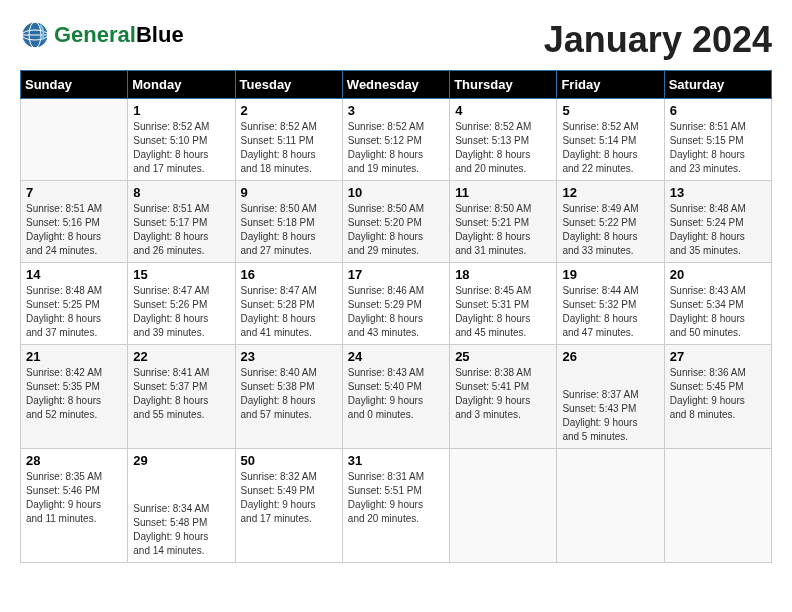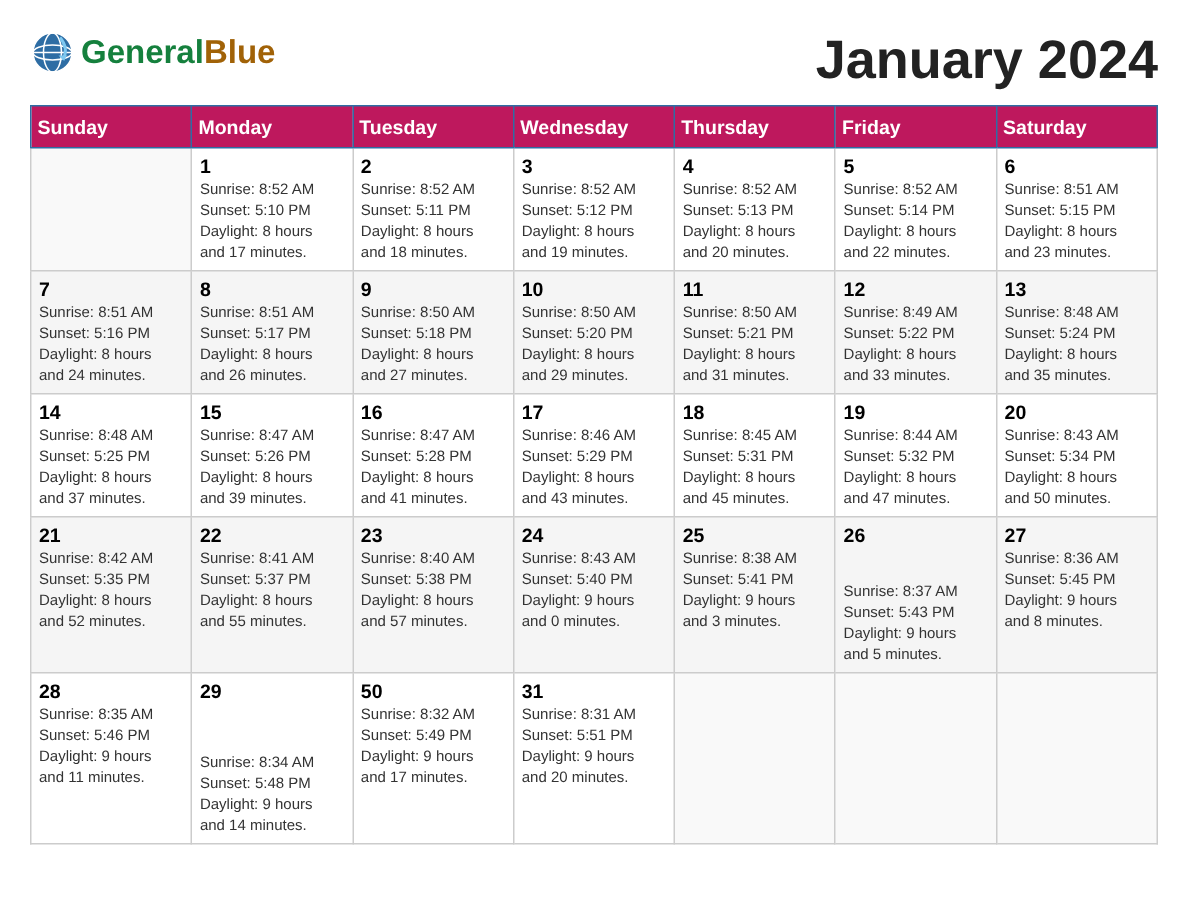--- a/index.html
+++ b/index.html
@@ -42,21 +42,21 @@
     .calendar-subtitle {
       font-size: 16px;
       color: #444;
     }
     table {
       width: 100%;
       border-collapse: collapse;
       font-size: 11px;
     }
     thead tr th {
-      background: #be185d;
+      background: #000000;
       color: #fff;
       padding: 6px 4px;
       text-align: left;
       font-size: 13px;
       font-weight: bold;
       border: 1px solid #2e6da4;
     }
     tbody tr td {
       border: 1px solid #ccc;
       vertical-align: top;
@@ -106,21 +106,21 @@
         <ellipse cx="15" cy="15" rx="6" ry="13" fill="none" stroke="#fff" stroke-width="1"></ellipse>
         <ellipse cx="15" cy="15" rx="13" ry="5" fill="none" stroke="#fff" stroke-width="1"></ellipse>
         <line x1="2" y1="15" x2="28" y2="15" stroke="#fff" stroke-width="1"></line>
         <circle cx="15" cy="15" r="13" fill="none" stroke="#fff" stroke-width="1"></circle>
 
         <path d="M20 5 Q26 12 22 20" fill="none" stroke="#7ec8f0" stroke-width="2"></path>
         <polygon points="22,20 19,17 25,17" fill="#7ec8f0"></polygon>
       </svg>
       <div>
         <div class="logo-text">
-          <span>General</span><span style="color:#a16207">Blue</span>
+          <span>General</span><span style="color:#000000">Blue</span>
         </div>
       </div>
     </div>
   </div>
   <div class="title-block">
     <div class="calendar-title">January 2024</div>
   </div>
 </div>
 
 <table>

